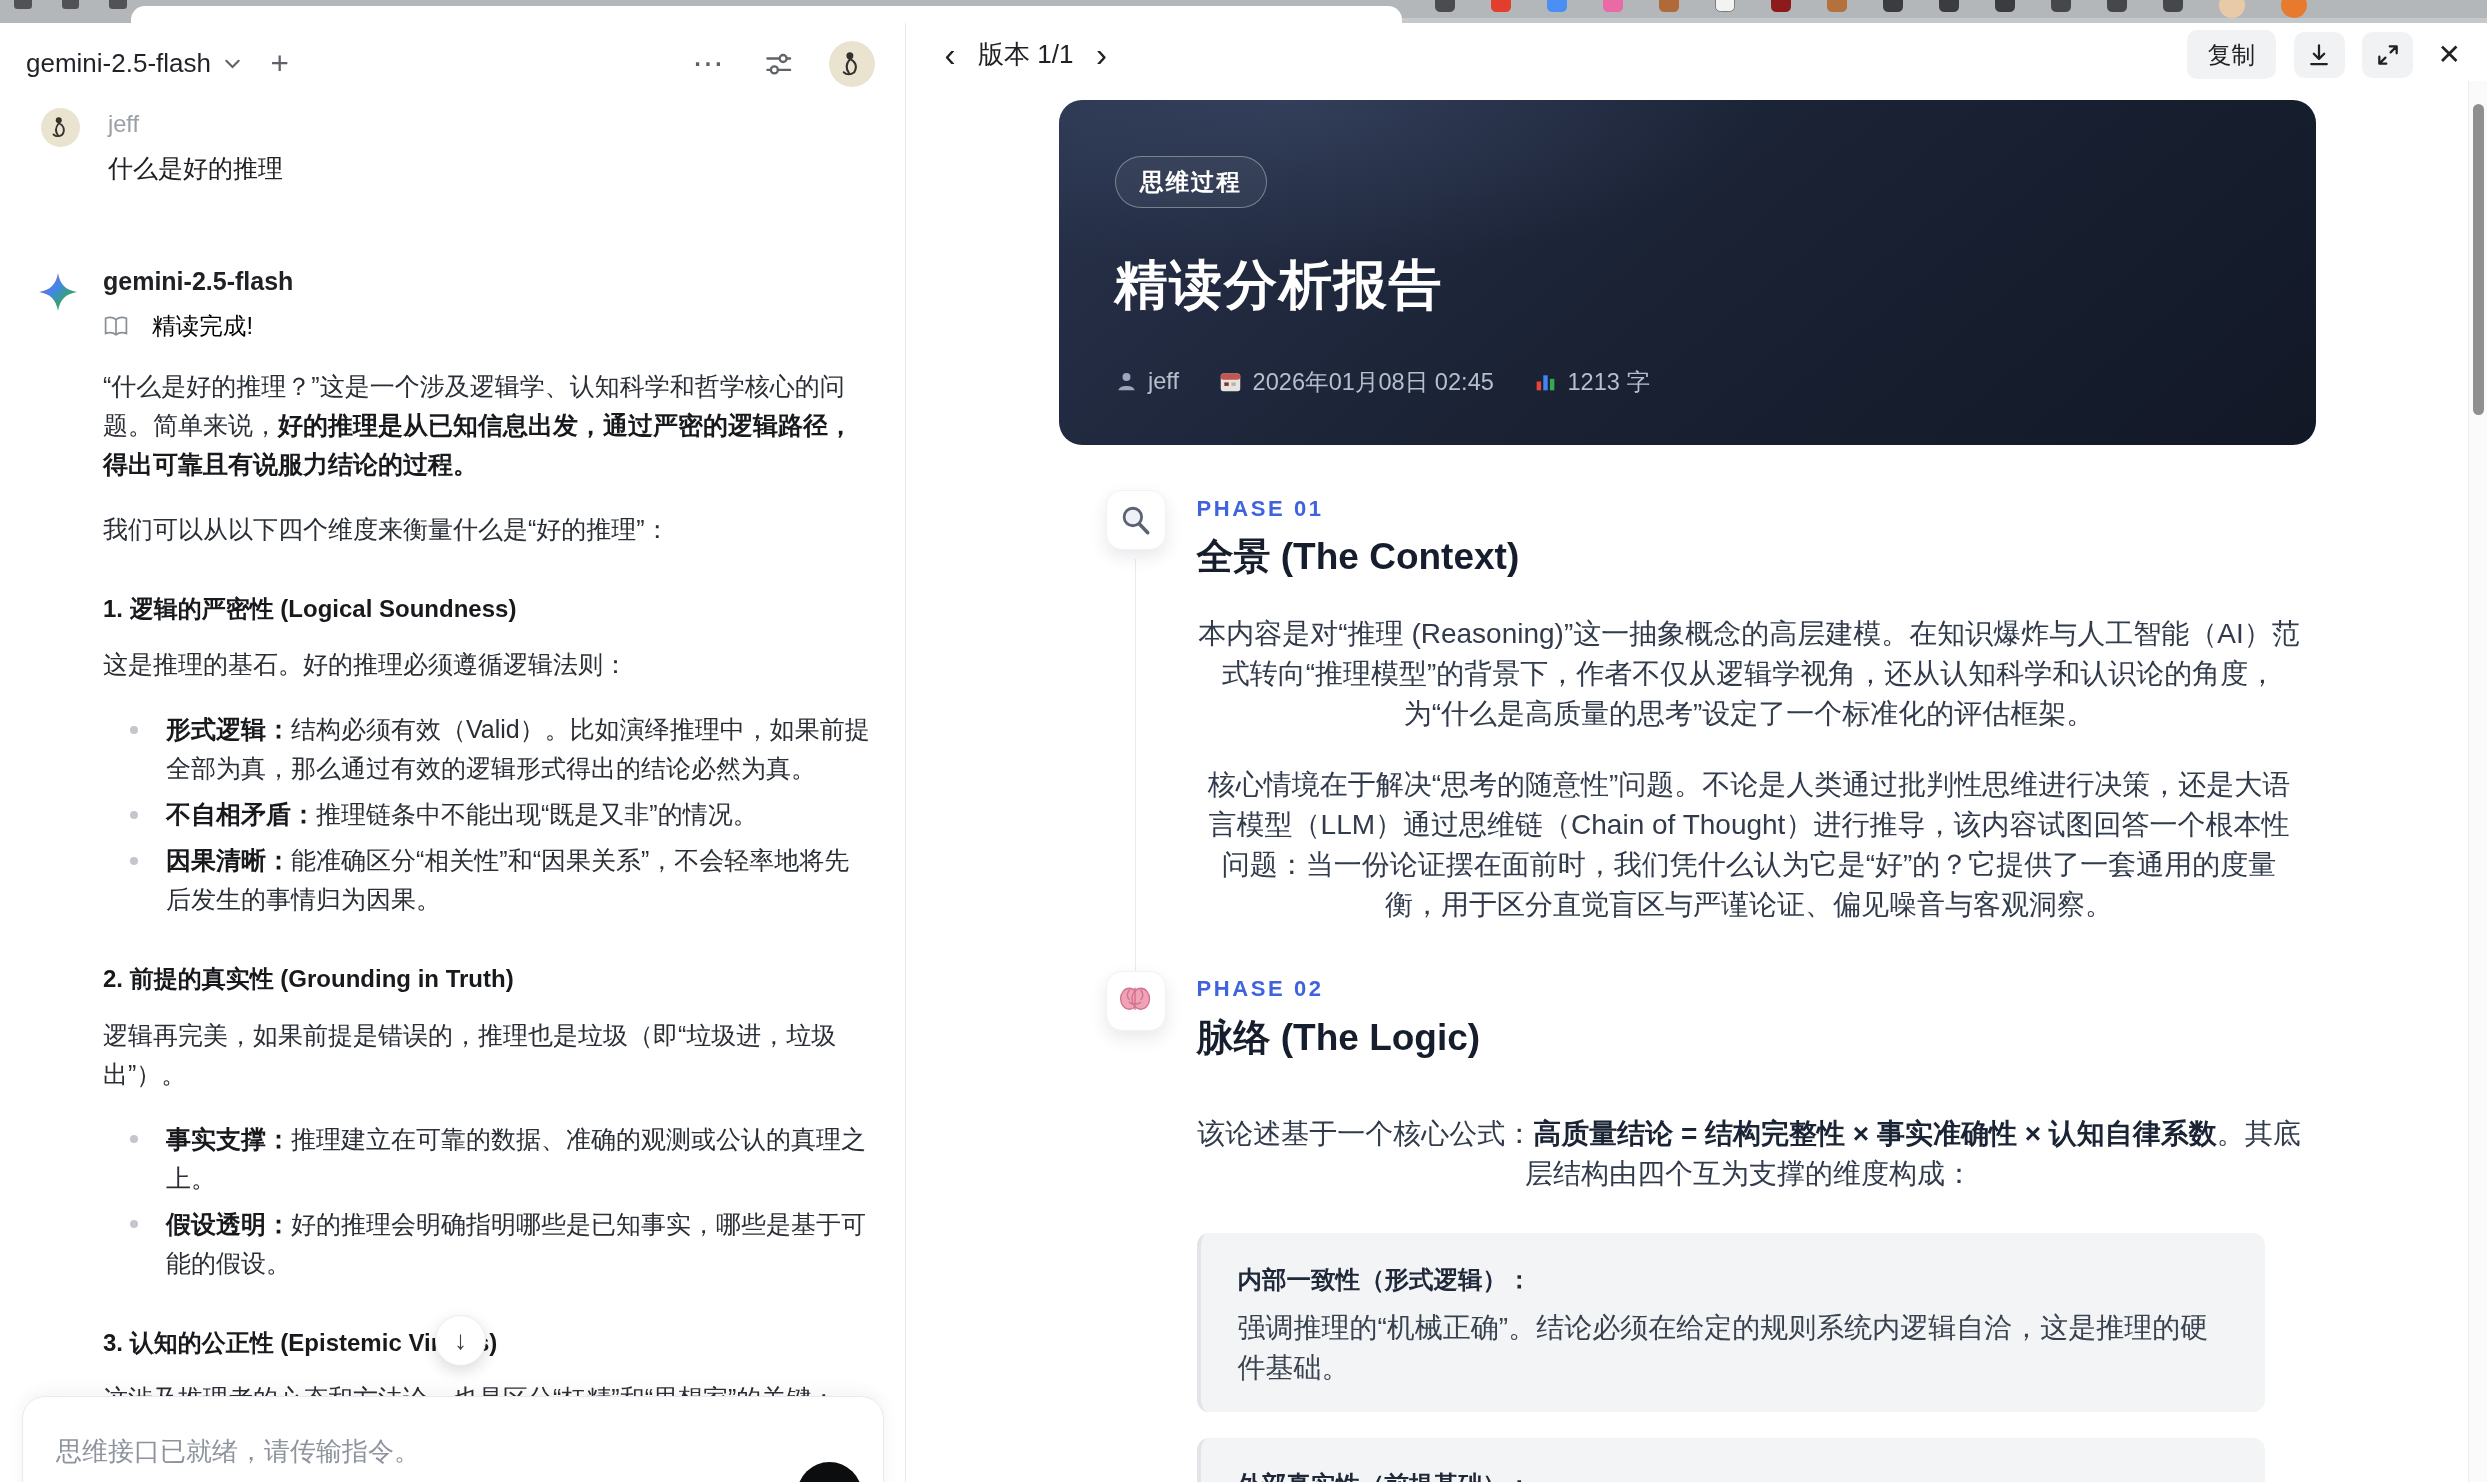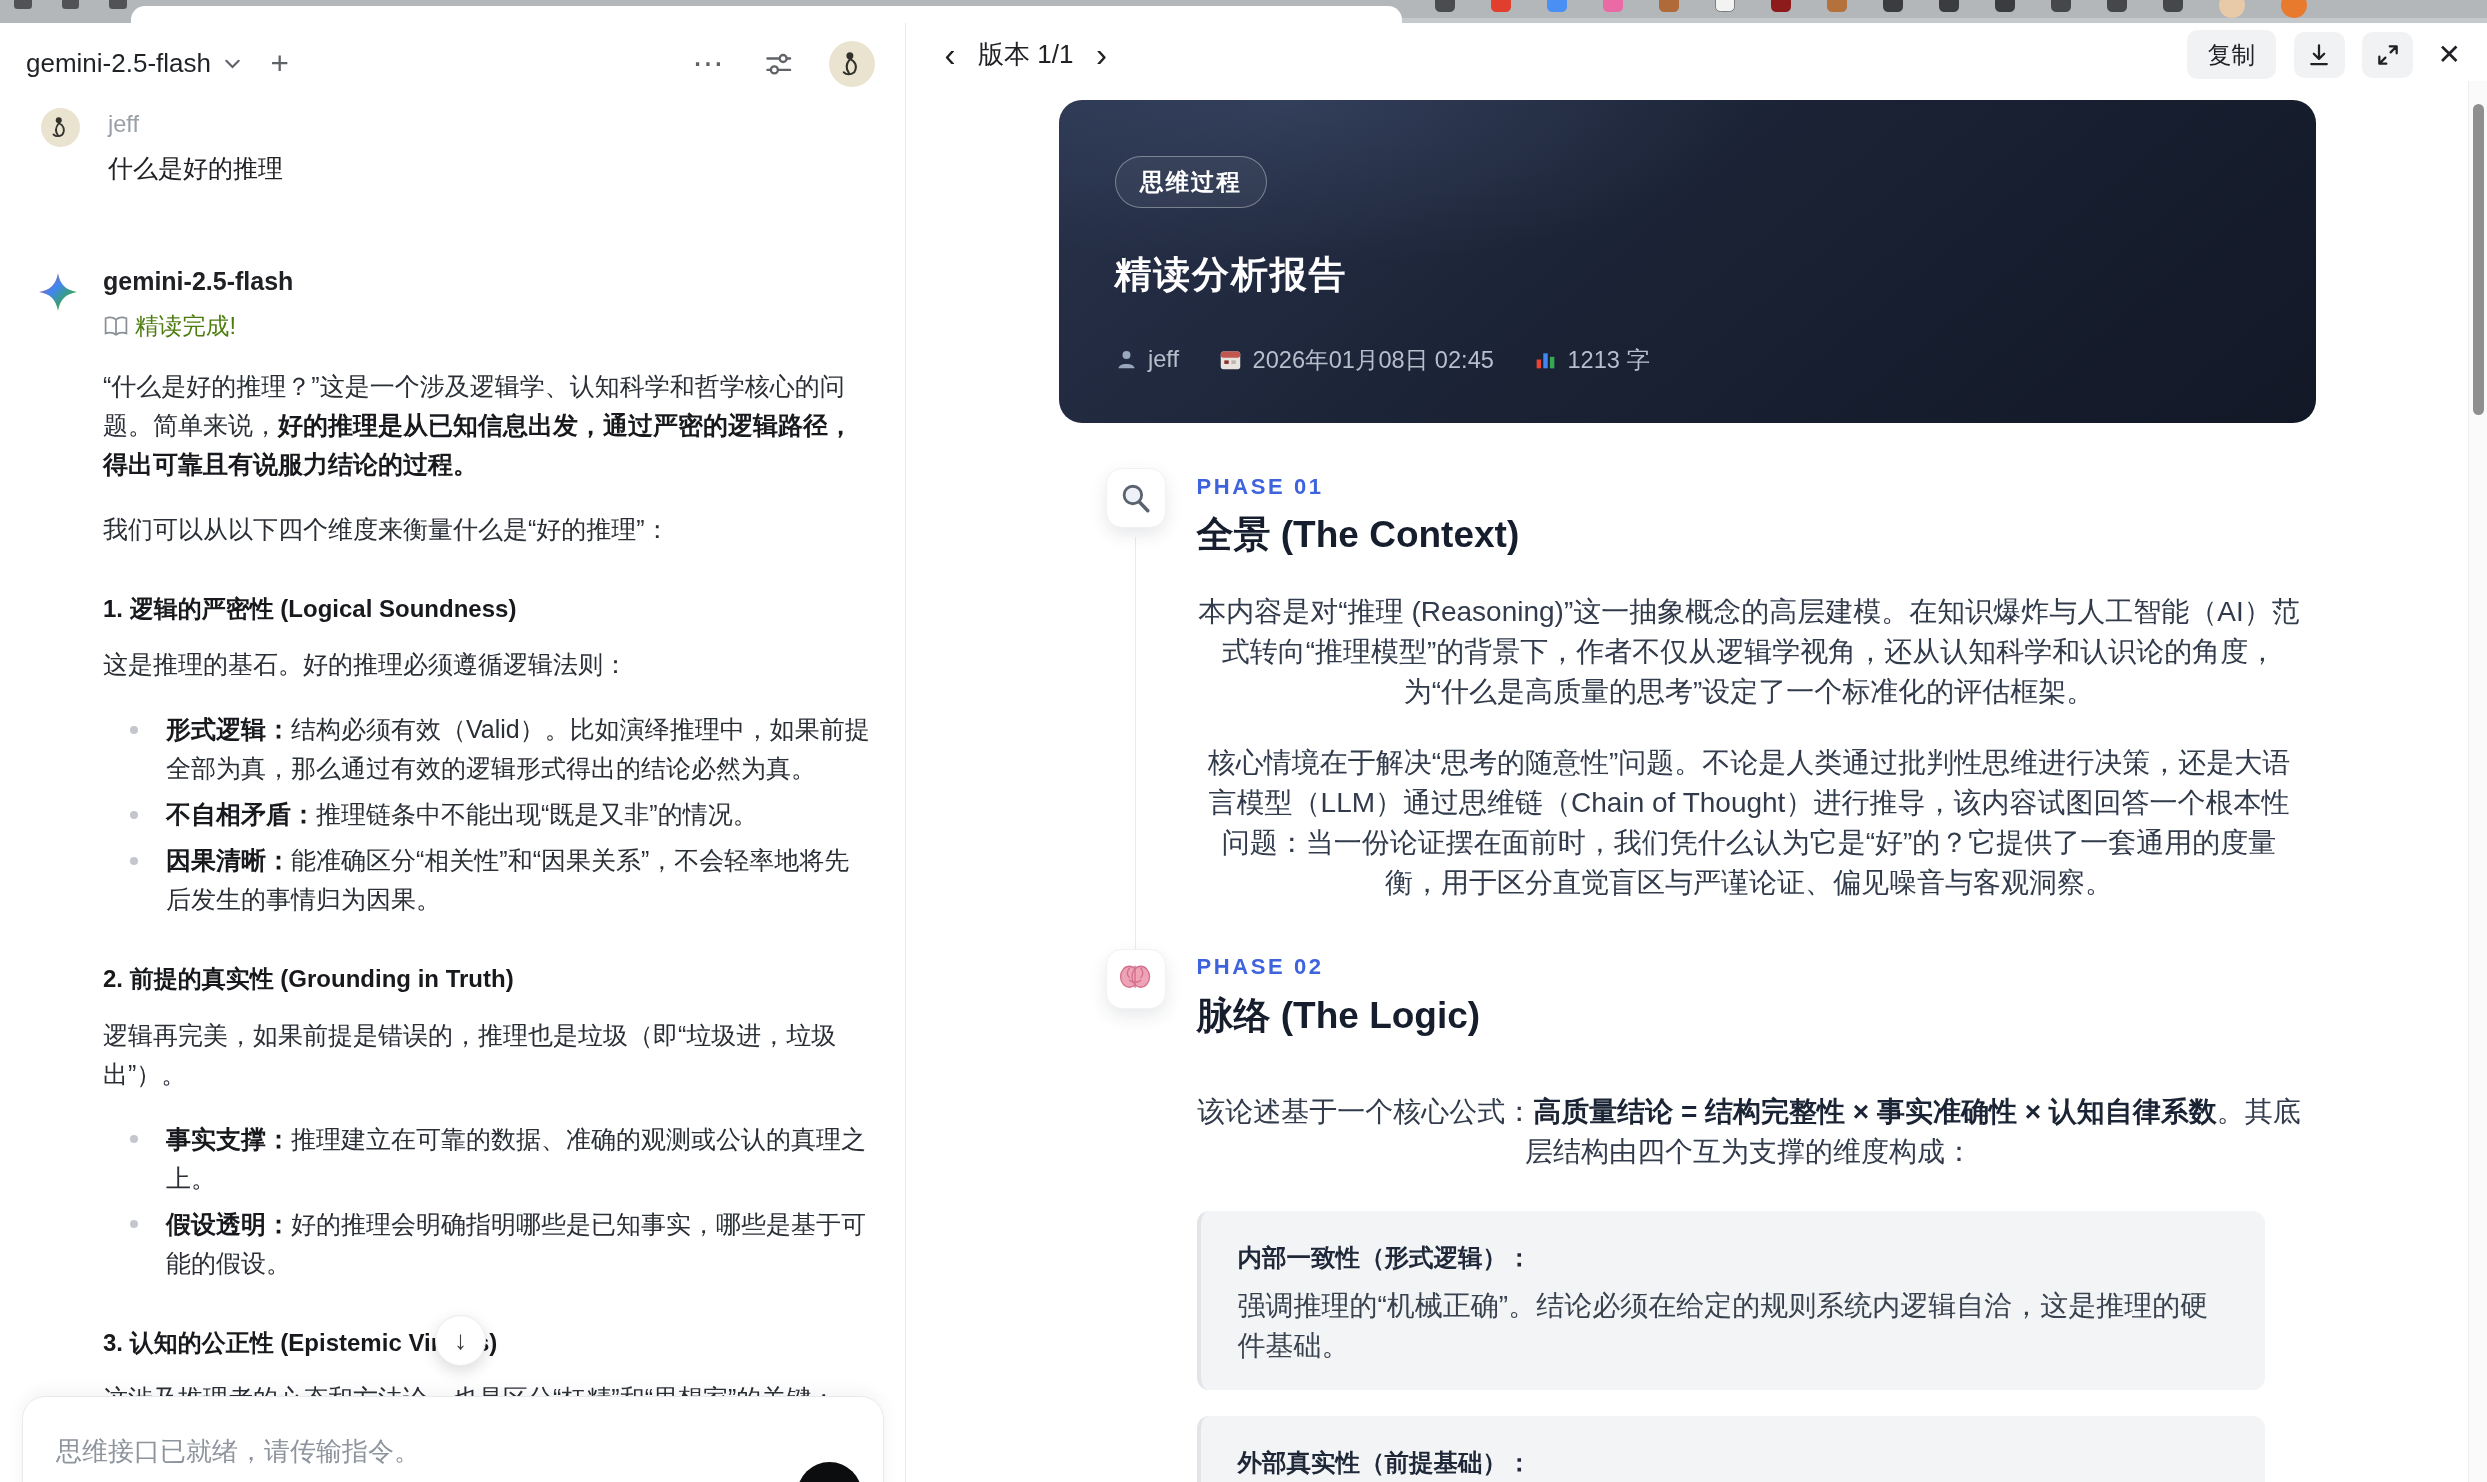--- a/index.html
+++ b/index.html
@@ -39,21 +39,21 @@
   .chat { padding:14px 39px 0 41px; }
   .msg-user { display:flex; gap:28px; }
   .avatar-sm { width:39px; height:39px; border-radius:50%; background:#eae3d0; flex:0 0 auto;
     display:flex; align-items:center; justify-content:center; overflow:hidden; }
   .user-name { font-size:23.6px; color:#9aa0a6; margin-top:3.5px; }
   .user-text { font-size:25px; color:#202124; margin-top:14px; }
 
   .msg-ai { position:relative; margin-top:82px; padding-left:62px; }
   .gemini-star { position:absolute; left:-3.5px; top:5.3px; }
   .ai-name { font-size:25px; font-weight:bold; color:#202124; }
-  .ai-status { margin-top:14px; font-size:23.6px; color:#4d7c0f; display:flex; align-items:center; gap:6px; }
+  .ai-status { margin-top:14px; font-size:23.6px; color:#000000; display:flex; align-items:center; gap:23px; }
   .ai-body { margin-top:24.5px; width:770px; font-size:25px; line-height:39px; color:#2a2f36; }
   .ai-body p { margin:0 0 26px; }
   .ai-body b { color:#17191c; }
   .ai-body h3 { font-size:24px; color:#17191c; margin:40px 0 17.5px; }
   .ai-body ul { list-style:none; margin:0 0 23px; padding:0; }
   .ai-body li { position:relative; padding-left:63px; margin:7px 0; }
   .ai-body li::before { content:""; position:absolute; left:27px; top:15.8px; width:7.9px; height:7.9px;
     border-radius:50%; background:#c3c7cd; }
 
   
@@ -84,21 +84,21 @@
   .artifact { position:absolute; top:63px; bottom:0; left:0; right:19px; overflow:hidden; }
   .artifact-inner { width:1257px; margin:14px auto 0; }
 
   .hero { position:relative; border-radius:23px; padding:56px 56px 47px; color:#fff; overflow:hidden;
     background:linear-gradient(140deg,#28324b 0%, #1a2234 48%, #121826 100%); }
   .hero::after { content:""; position:absolute; inset:0;
     background:radial-gradient(788px 280px at 18% 0%, rgba(120,140,190,.18), transparent 60%); }
   .hero > * { position:relative; z-index:1; }
   .badge { display:inline-block; border:1.8px solid rgba(255,255,255,.35); background:rgba(255,255,255,.05);
     border-radius:874px; padding:8.8px 24.5px; font-size:23.6px; font-weight:bold; letter-spacing:1.8px; }
-  .hero-title { margin-top:42px; font-size:37px; font-weight:bold; letter-spacing:1.8px; }
+  .hero-title { margin-top:42px; font-size:53px; font-weight:bold; letter-spacing:1.8px; }
   .hero-meta { margin-top:44px; display:flex; align-items:center; gap:40px; font-size:23.6px; color:#b7bfcc; }
   .meta-item { display:flex; align-items:center; gap:10.5px; }
 
   .phase { position:relative; margin-top:51px; padding-left:138px; }
   .phase-icon { position:absolute; left:47px; top:-5.3px; width:60px; height:60px; background:#fff;
     border:0.9px solid #f1f2f4; border-radius:15.8px; box-shadow:0 7px 17.5px rgba(25,35,60,.10);
     display:flex; align-items:center; justify-content:center; }
   .phase-1::before { content:""; position:absolute; left:76px; top:63px; bottom:-58px; width:1.8px; background:#e9ebef; }
   .phase-2::before { content:""; position:absolute; left:76px; top:-54px; height:46px; width:1.8px; background:#e9ebef; }
   .phase-label { font-size:22px; font-weight:bold; letter-spacing:2.6px; color:#3e63dd; }

